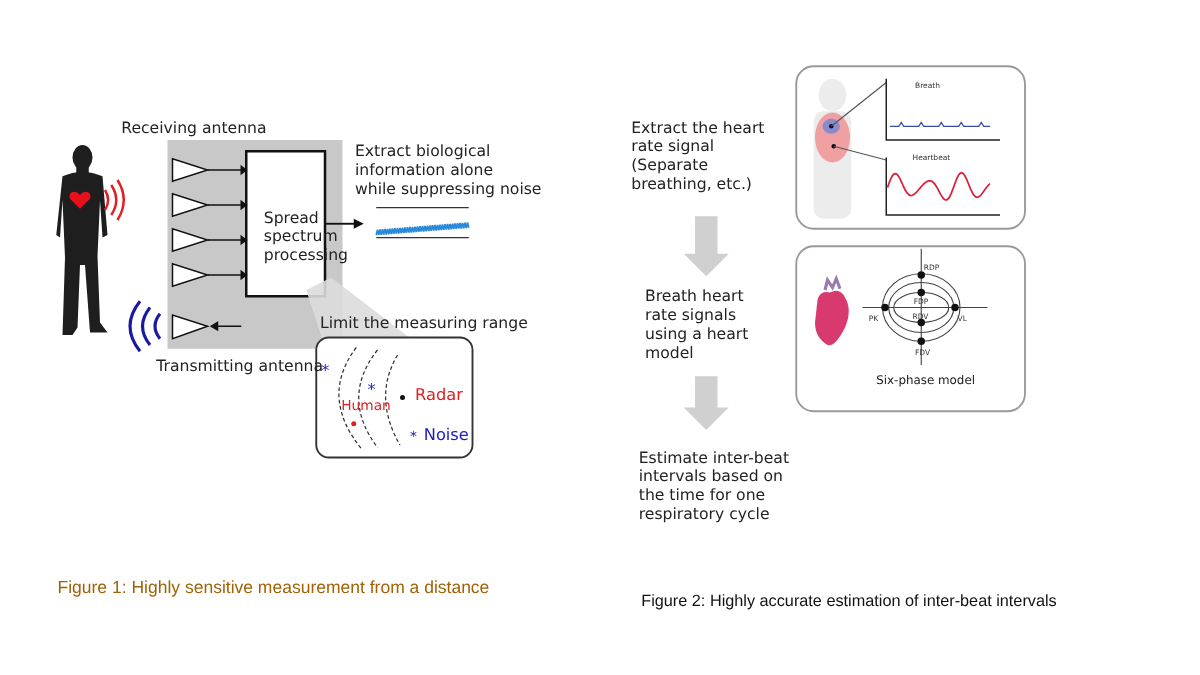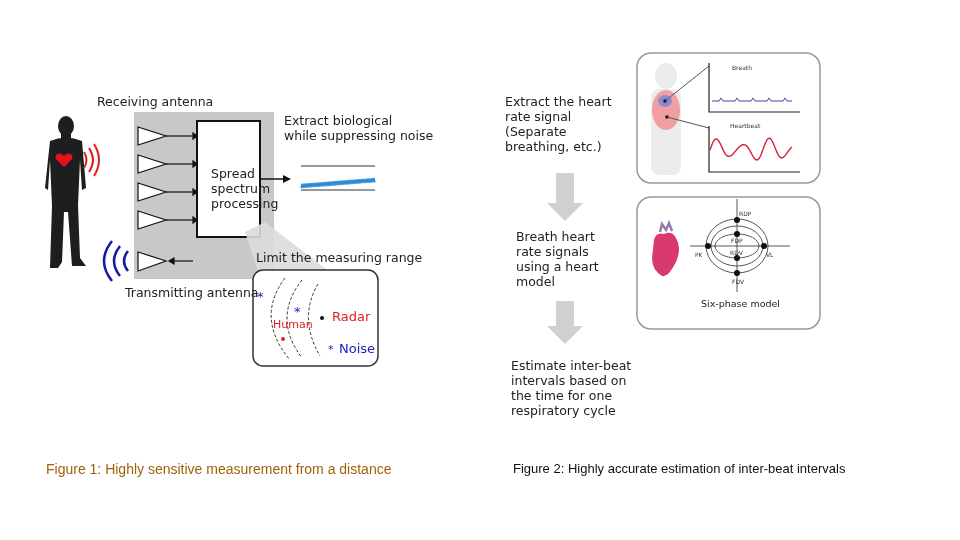--- a/index.html
+++ b/index.html
@@ -1,21 +1,21 @@
 <!DOCTYPE html>
 <html><head>
 <meta charset="utf-8">
 <style>
   html, body { margin:0; padding:0; background:#ffffff; }
   body { width:960px; height:540px; position:relative; overflow:hidden;
          font-family:"DejaVu Sans", sans-serif; color:#222; }
   .abs { position:absolute; }
   .lbl { font-size:12.5px; line-height:15px; color:#222; }
   .cap { font-family:"Liberation Sans", sans-serif; font-size:14px; color:#a16207; }
-  .cap2 { font-family:"Liberation Sans", sans-serif; font-size:13px; color:#111; }
+  .cap2 { font-family:"Liberation Sans", sans-serif; font-size:13px; color:#111;margin-top:12px; }
   .step { font-size:12.5px; line-height:15px; color:#222; }
   svg text { font-family:"DejaVu Sans", sans-serif; }
 </style>
 </head>
 <body>
 
 <div class="abs lbl" style="left:97px;top:94px;">Receiving antenna</div>
 
 <svg class="abs" style="left:0;top:0;" width="960" height="540">
 
@@ -83,20 +83,21 @@
 </svg>
 
 <div class="abs lbl" style="left:200px;top:166px;width:60px;margin-left:11px;">
   <div>Spread</div>
   <div>spectrum</div>
   <div>processing</div>
 </div>
 
 <div class="abs lbl" style="left:284px;top:113px;">
   <div>Extract biological</div>
+  <div>information alone</div>
   <div>while suppressing noise</div>
 </div>
 
 <div class="abs lbl" style="left:256px;top:250px;">Limit the measuring range</div>
 <div class="abs lbl" style="left:125px;top:285px;">Transmitting antenna</div>
 
 <div class="abs" style="left:261px;top:318px;font-size:11px;color:#e02020;margin-left:12px;">Human</div>
 <div class="abs" style="left:332px;top:309px;font-size:13px;color:#e02020;">Radar</div>
 <div class="abs" style="left:339px;top:341px;font-size:13px;color:#2020c0;">Noise</div>
 

